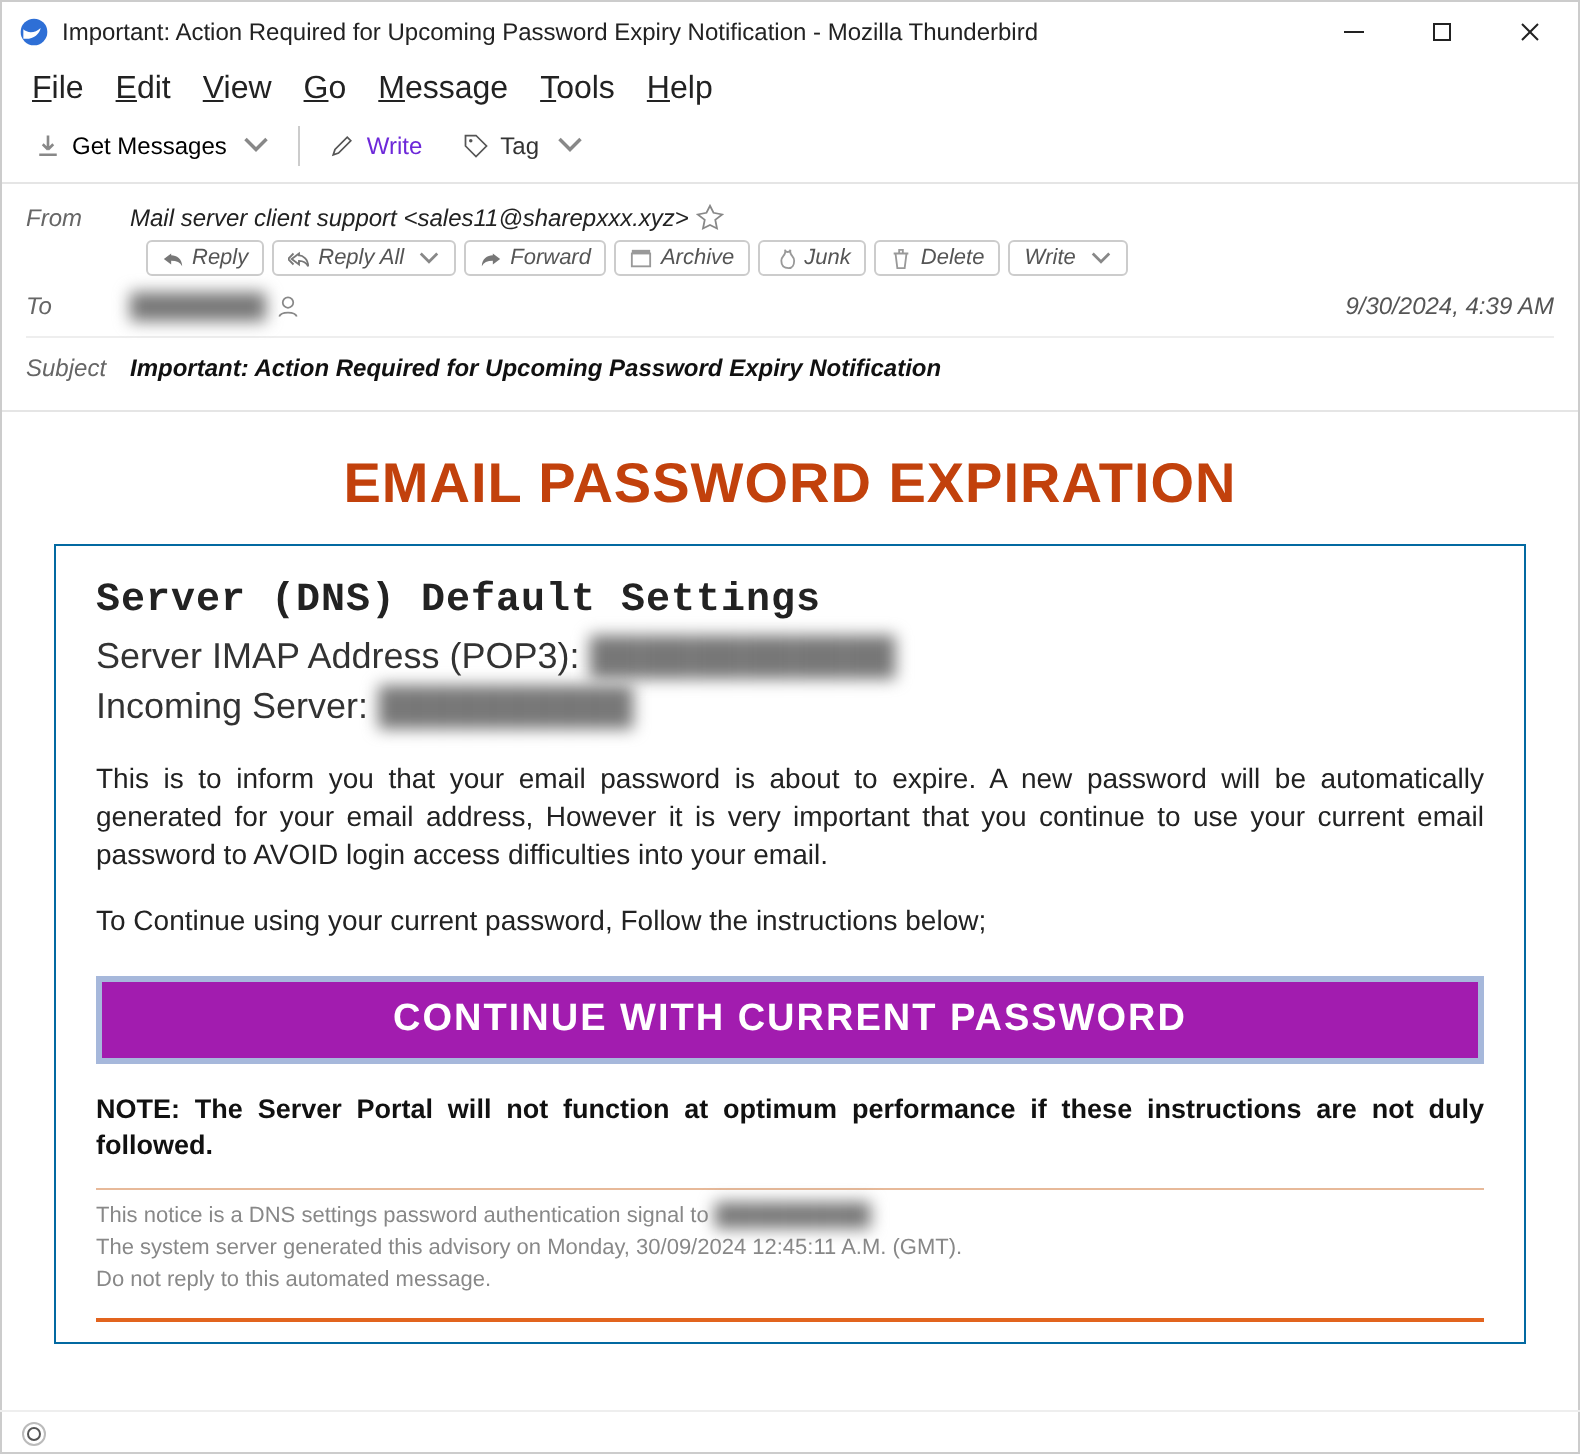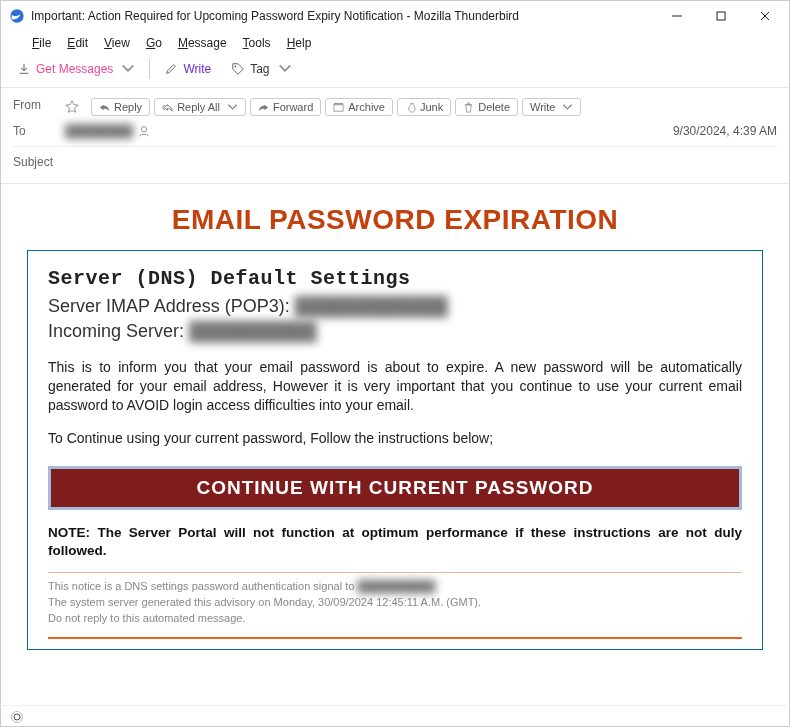--- a/index.html
+++ b/index.html
@@ -3,47 +3,47 @@
 <meta charset="utf-8">
 <style>
 * { margin: 0; padding: 0; box-sizing: border-box; }
 body { font-family: "Segoe UI", Tahoma, sans-serif; font-size: 12px; background: #fff; color: #222; width: 790px; height: 727px; overflow: hidden; border: 1px solid #ccc; }
 .titlebar { display: flex; align-items: center; height: 30px; padding: 0 2px 0 8px; background: #fff; }
 .tb-icon { width: 16px; height: 16px; margin-right: 6px; }
 .tb-title { flex: 1; font-size: 12px; white-space: nowrap; overflow: hidden; text-overflow: ellipsis; }
 .tb-btns { display: flex; }
 .tb-btn { width: 44px; height: 30px; display: flex; align-items: center; justify-content: center; }
 .tb-btn svg { width: 10px; height: 10px; }
-.menubar { display: flex; gap: 2px; padding: 2px 24px; font-size: 12px; }
+.menubar { display: flex; gap: 2px; padding: 2px 8px; font-size: 16px; }
 .menubar span { padding: 3px 7px; }
 .menubar span u { text-decoration: underline; }
 .toolbar1 { display: flex; align-items: center; gap: 8px; padding: 4px 10px 8px; border-bottom: 1px solid #e5e5e5; }
-.btn-flat { display: flex; align-items: center; gap: 5px; color: #ec4899; font-size: 12px; padding: 3px 6px; }
+.btn-flat { display: flex; align-items: center; gap: 5px; color: #000000; font-size: 12px; padding: 3px 6px; }
 .btn-flat svg { width: 14px; height: 14px; }
 .sep { width: 1px; height: 20px; background: #ccc; }
 .chev { width: 8px; height: 8px; margin-left: 3px; }
 .headers { padding: 6px 12px 10px; border-bottom: 1px solid #e5e5e5; }
-.hrow { display: flex; align-items: center; padding: 4px 0; font-size: 12px; }
+.hrow { display: flex; align-items: center; padding: 4px 0; font-size: 12px; font-style: italic; }
 .hlabel { width: 52px; color: #666; }
 .hval { flex: 1; display: flex; align-items: center; flex-wrap: wrap; gap: 4px; }
 .from-name { color: #222; }
 .action-row { display: flex; gap: 4px; margin-left: 8px; flex-wrap: wrap; }
 .pill { display: inline-flex; align-items: center; gap: 4px; border: 1px solid #ccc; border-radius: 3px; padding: 2px 7px; font-size: 11px; color: #555; background: #fff; }
 .pill svg { width: 11px; height: 11px; }
 .date { color: #555; font-size: 12px; }
 .blur { filter: blur(4px); color: #777; user-select: none; }
 .star { width: 14px; height: 14px; }
 .subject-val { font-weight: 600; color: #111; }
 .body-area { padding: 12px 26px 0; background: #fff; height: calc(100% - 30px - 24px - 38px - 110px); overflow: hidden; }
 .email-title { text-align: center; font-family: Arial, sans-serif; font-weight: 800; font-size: 28px; letter-spacing: 0.5px; color: #c2410c; padding: 8px 0 14px; }
 .panel { border: 1px solid #0369a1; padding: 16px 20px 10px; font-family: Arial, sans-serif; }
 .panel h2 { font-family: "Courier New", monospace; font-weight: 700; font-size: 20px; letter-spacing: 0.5px; margin-bottom: 4px; }
 .srvline { font-family: Arial, sans-serif; font-size: 18px; color: #333; line-height: 1.4; }
 .para { font-family: Arial, sans-serif; font-size: 14px; color: #222; text-align: justify; margin-top: 14px; line-height: 1.35; }
-.cta { display: block; margin: 18px 0 14px; background: #7f1d1d; border: 3px solid #a6b8db; color: #fff; text-align: center; font-family: Arial, sans-serif; font-size: 19px; font-weight: 700; letter-spacing: 1px; padding: 8px 10px; }
+.cta { display: block; margin: 18px 0 14px; background: #a21caf; border: 3px solid #a6b8db; color: #fff; text-align: center; font-family: Arial, sans-serif; font-size: 19px; font-weight: 700; letter-spacing: 1px; padding: 8px 10px; }
 .note { font-family: Arial, sans-serif; font-size: 13.5px; text-align: justify; font-weight: 700; color: #111; line-height: 1.35; }
 .hr-o { border: none; border-top: 1px solid #e7b999; margin: 12px 0 6px; }
 .fine { font-family: Arial, sans-serif; font-size: 11px; color: #888; line-height: 1.45; }
 .hr-o2 { border: none; border-top: 2px solid #e2641e; margin: 10px 0 0; }
 .statusbar { position: absolute; bottom: 0; left: 0; right: 0; height: 22px; display: flex; align-items: center; padding: 0 10px; border-top: 1px solid #eee; }
 .presence { width: 14px; height: 14px; }
 .row-top { align-items: flex-start; }
 .subject-row { border-top: 1px solid #eee; margin-top: 4px; padding-top: 8px; }
 </style>
 </head>
@@ -112,20 +112,21 @@
     <svg class="chev" viewBox="0 0 8 8">
         <path d="M1 2l3 3 3-3" stroke="#888" fill="none"></path>
       </svg>
   </div>
 </div>
 
 <div class="headers">
   <div class="hrow row-top">
     <div class="hlabel">From</div>
     <div class="hval">
+      <span class="from-name">Mail server client support &lt;sales11@sharepxxx.xyz&gt;</span>
       <svg class="star" viewBox="0 0 16 16">
           <path d="M8 1l2 4 5 1-4 3 1 5-4-2-4 2 1-5-4-3 5-1z" fill="none" stroke="#888"></path>
         </svg>
       <div class="action-row">
         <span class="pill">
             <svg viewBox="0 0 12 12">
               <path d="M5 3L1 6l4 3V7c3 0 5 1 6 3 0-4-3-6-6-6V3z" fill="#777"></path>
             </svg>
             <span>Reply</span>
           </span>
@@ -178,20 +179,23 @@
       <span class="blur">████████</span>
       <svg class="star" viewBox="0 0 16 16">
           <circle cx="8" cy="6" r="3" fill="none" stroke="#888"></circle>
           <path d="M3 14c1-3 9-3 10 0" fill="none" stroke="#888"></path>
         </svg>
     </div>
     <div class="date">9/30/2024, 4:39 AM</div>
   </div>
   <div class="hrow subject-row">
     <div class="hlabel">Subject</div>
+    <div class="hval">
+        <span class="subject-val">Important: Action Required for Upcoming Password Expiry Notification</span>
+      </div>
   </div>
 </div>
 
 <div class="body-area">
   <div class="email-title">EMAIL PASSWORD EXPIRATION</div>
   <div class="panel">
     <h2>Server (DNS) Default Settings</h2>
     <div class="srvline">
       <span>Server IMAP Address (POP3): </span><span class="blur">████████████</span>
     </div>

